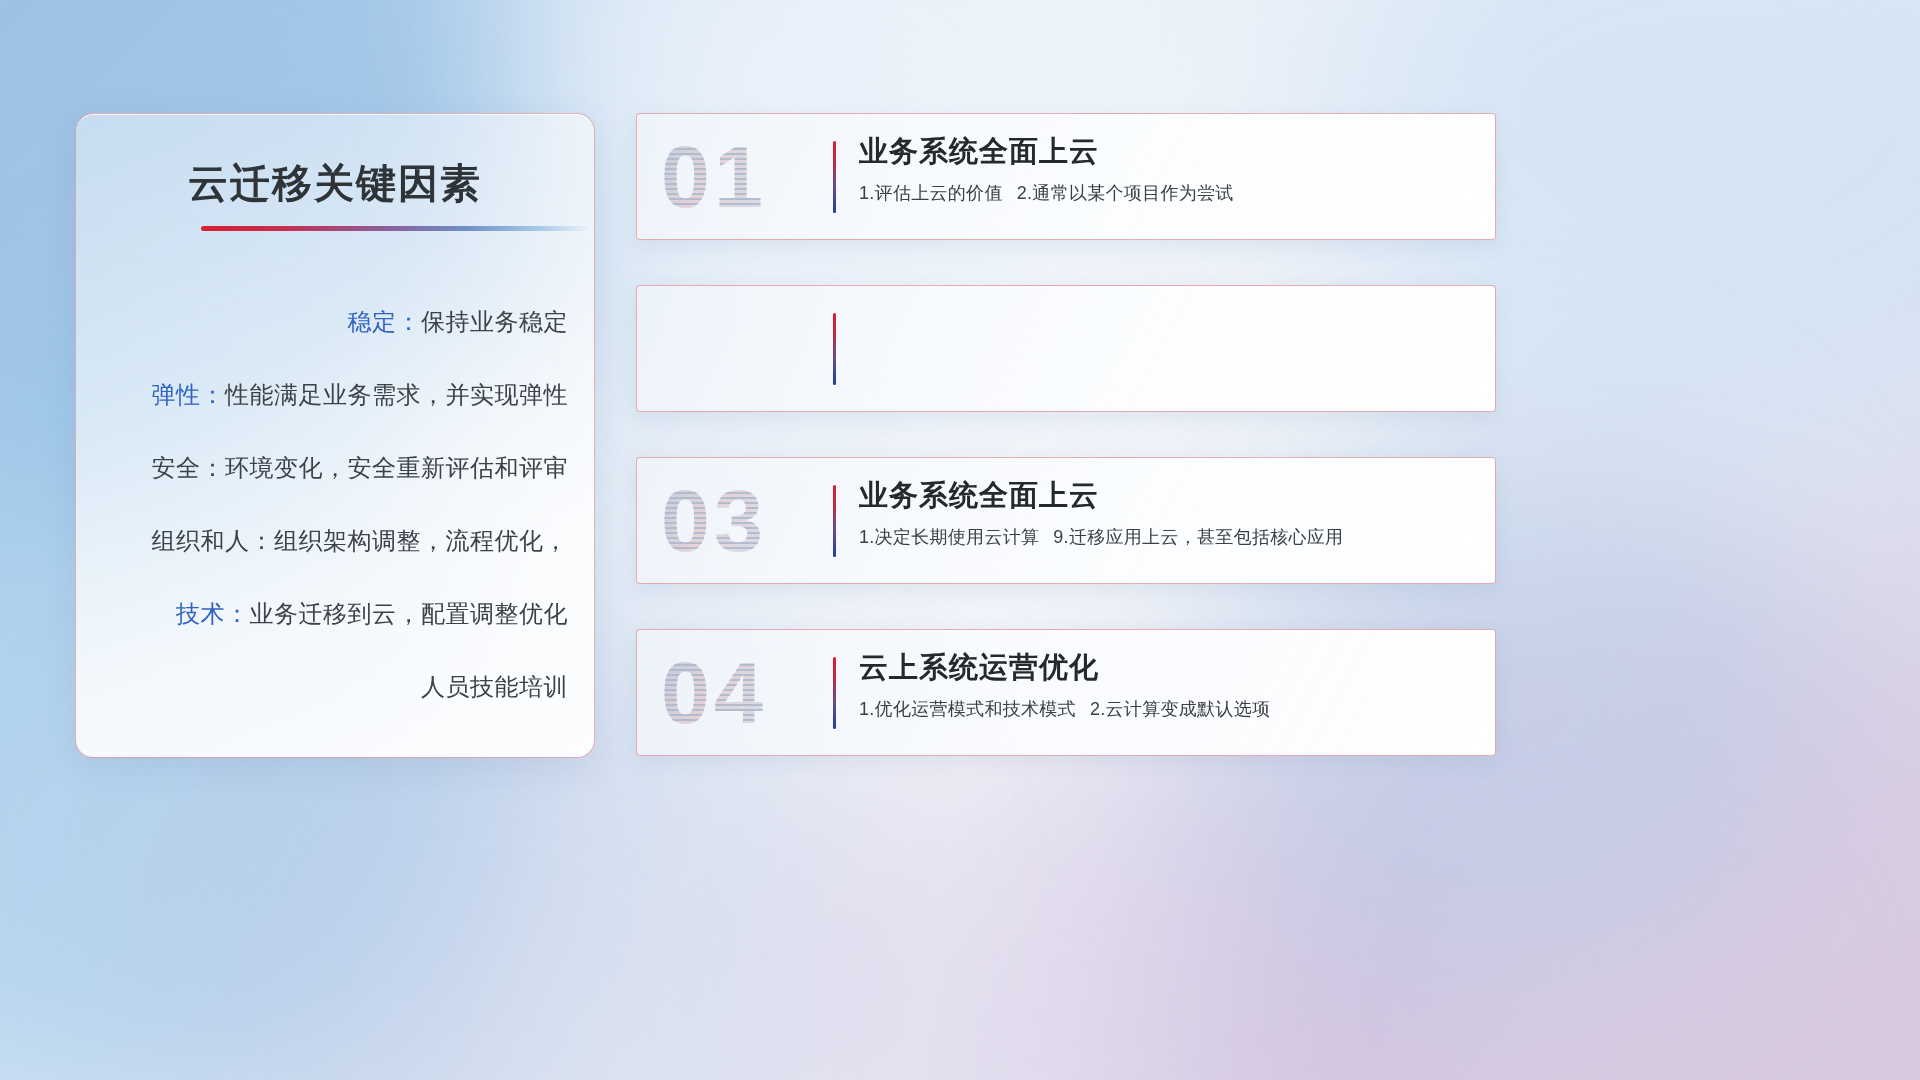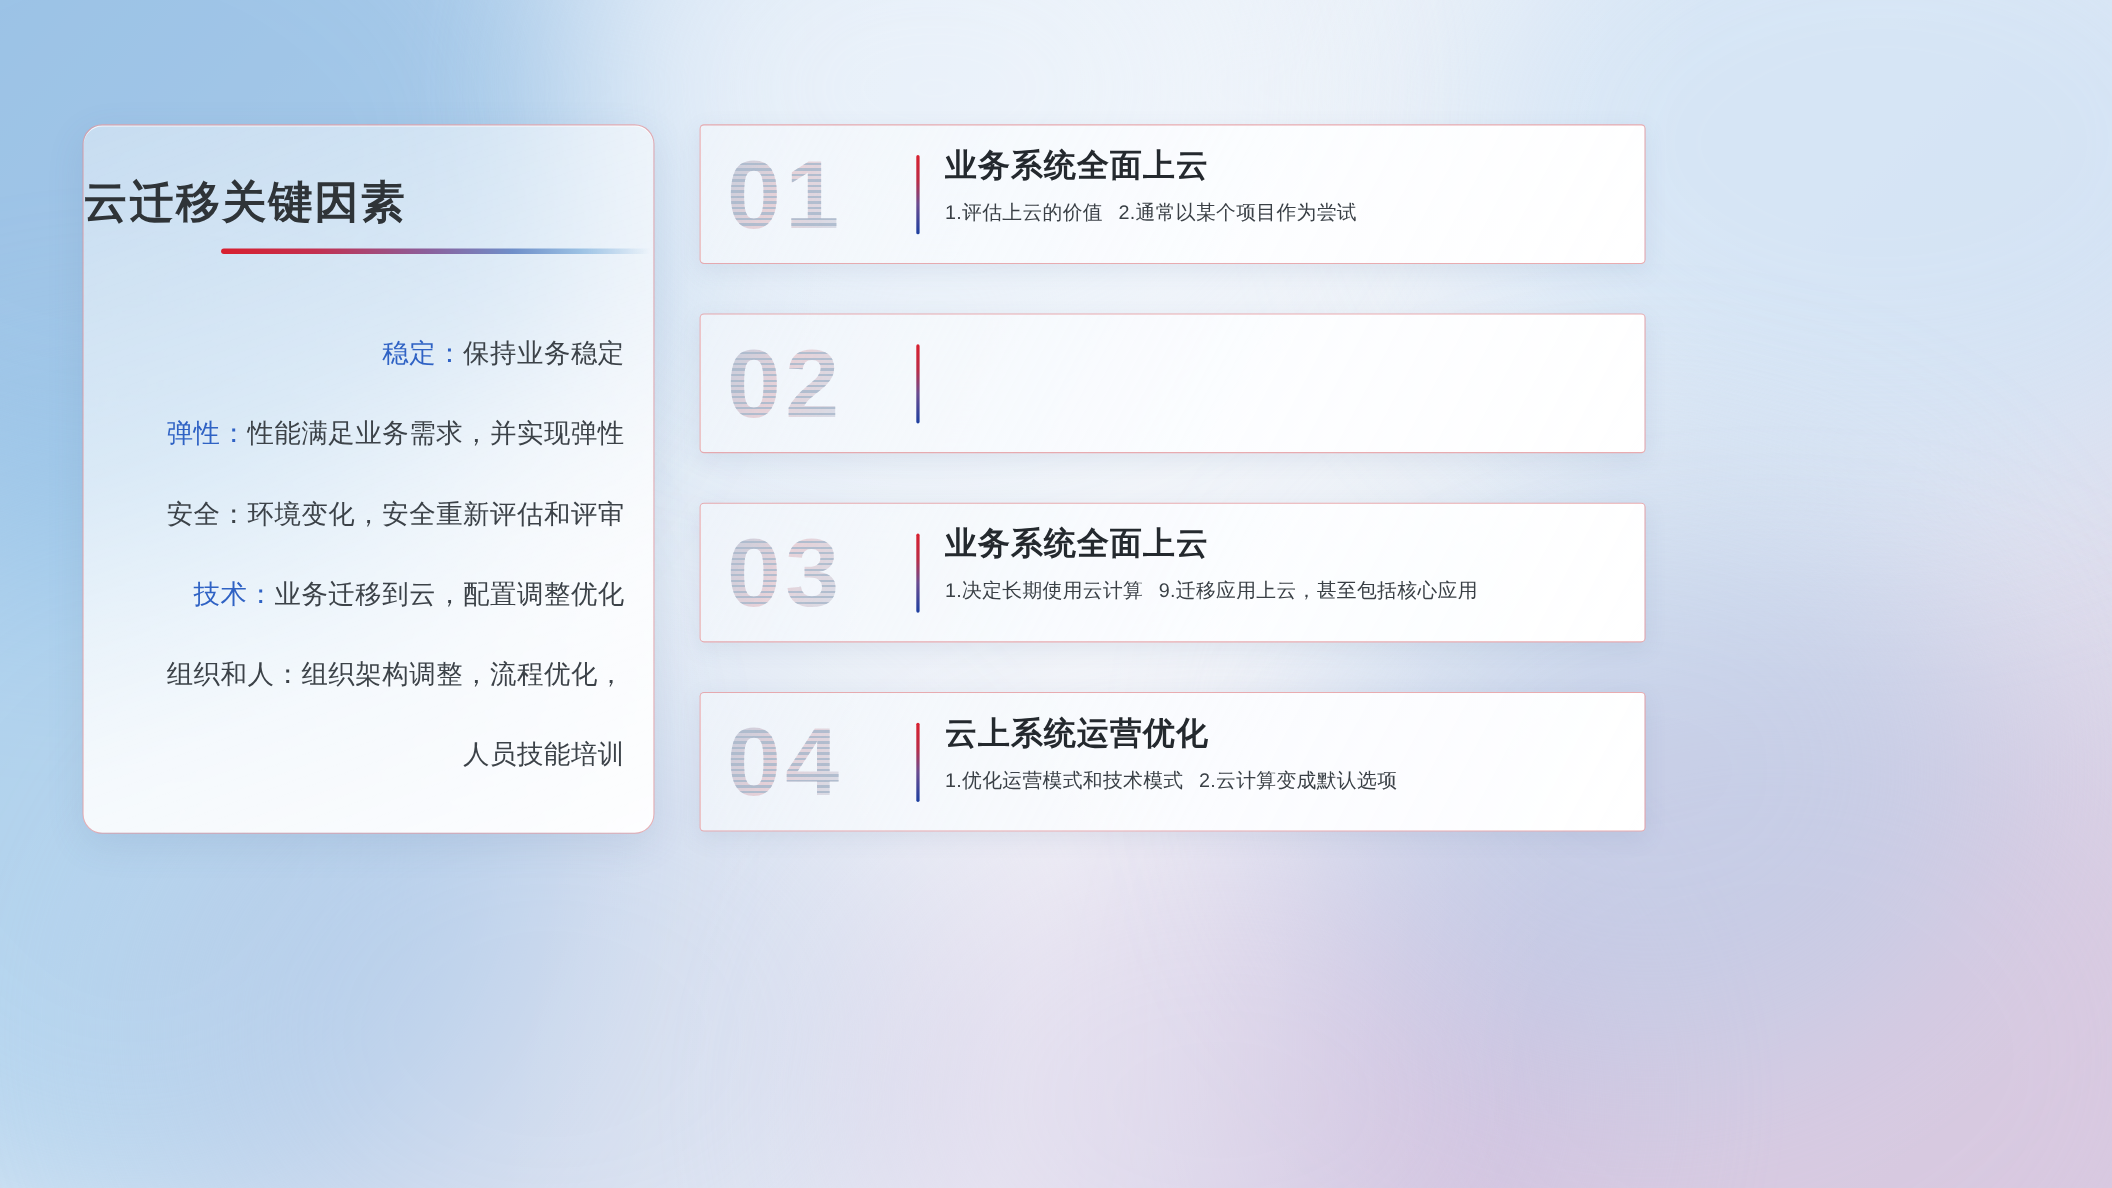--- a/index.html
+++ b/index.html
@@ -37,21 +37,21 @@
     position:absolute;left:75px;top:113px;width:518px;height:643px;
     border-radius:18px;
     border:1.4px solid rgba(214,112,120,.55);
     background:
       linear-gradient(160deg,rgba(255,255,255,.42) 0%,rgba(255,255,255,.60) 38%,rgba(255,255,255,.86) 72%,rgba(255,255,255,.95) 100%);
     box-shadow:0 10px 34px rgba(80,110,150,.12), inset 0 1px 0 rgba(255,255,255,.8);
     backdrop-filter:blur(2px);
   }
   #panel-title{
     position:absolute;left:0;right:0;top:42px;
-    text-align:left;
+    text-align:center;
     font-size:40px;font-weight:bold;letter-spacing:2px;
     color:#2f3438;
   }
   #title-underline{
     position:absolute;left:125px;top:112px;width:390px;height:5px;border-radius:3px;
     background:linear-gradient(90deg,#d8202f 0%,#c33050 22%,#8b5f9b 48%,#6f8fc9 68%,#9cc2e4 84%,rgba(190,215,238,0) 100%);
   }
   #factor-list{
     position:absolute;left:38px;right:26px;top:196px;text-align:right;
   }
@@ -138,25 +138,25 @@
 
       <div class="factor-row">
         <span class="factor-label">弹性：</span><span class="factor-text">性能满足业务需求，并实现弹性</span>
       </div>
 
       <div class="factor-row">
         <span class="factor-label dark">安全：</span><span class="factor-text">环境变化，安全重新评估和评审</span>
       </div>
 
       <div class="factor-row">
+        <span class="factor-label dark">组织和人：</span><span class="factor-text">组织架构调整，流程优化，</span>
+      </div>
+
+      <div class="factor-row">
         <span class="factor-label">技术：</span><span class="factor-text">业务迁移到云，配置调整优化</span>
-      </div>
-
-      <div class="factor-row">
-        <span class="factor-label dark">组织和人：</span><span class="factor-text">组织架构调整，流程优化，</span>
       </div>
 
       <div class="factor-row">
         <span class="factor-text">人员技能培训</span>
       </div>
 
     </div>
   </div>
 
   <div class="step-card" id="card-1">
@@ -164,21 +164,20 @@
     <div class="step-accent"></div>
     <div class="step-body">
       <div class="step-title">业务系统全面上云</div>
       <div class="step-desc">
         <span>1.评估上云的价值</span><span class="gap"></span><span>2.通常以某个项目作为尝试</span>
       </div>
     </div>
   </div>
 
   <div class="step-card" id="card-2">
-    <div class="step-number">02</div>
     <div class="step-accent"></div>
   </div>
 
   <div class="step-card" id="card-3">
     <div class="step-number">03</div>
     <div class="step-accent"></div>
     <div class="step-body">
       <div class="step-title">业务系统全面上云</div>
       <div class="step-desc">
         <span>1.决定长期使用云计算</span><span class="gap"></span><span>9.迁移应用上云，甚至包括核心应用</span>

